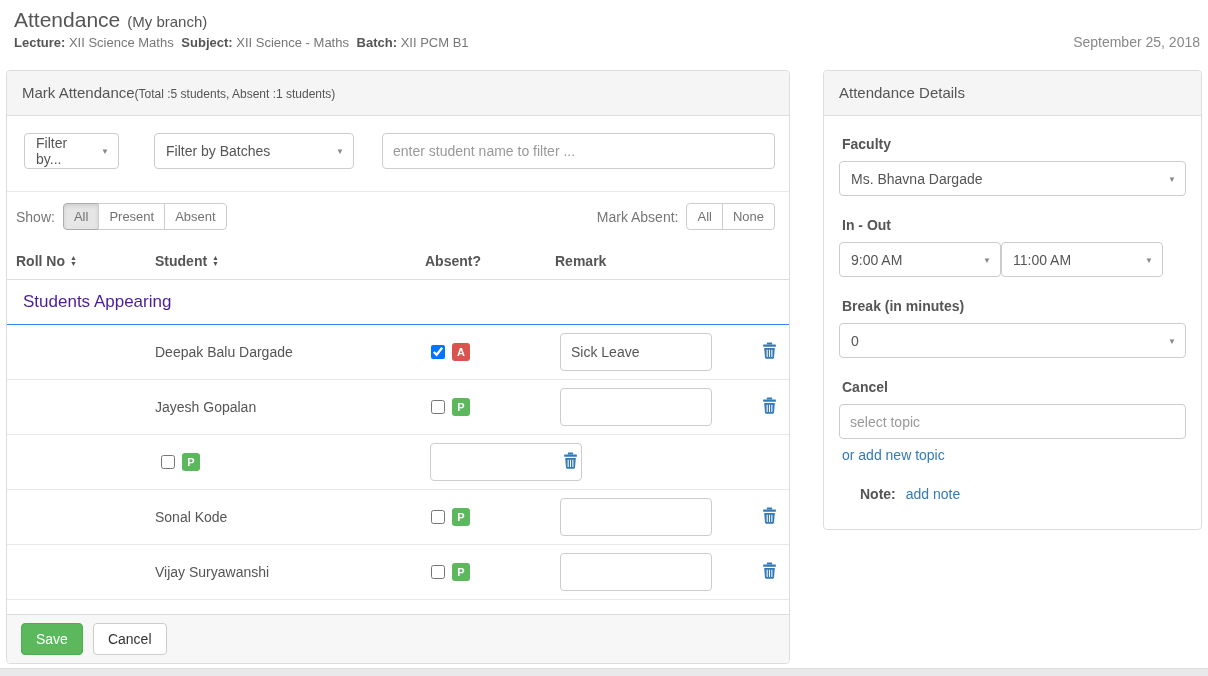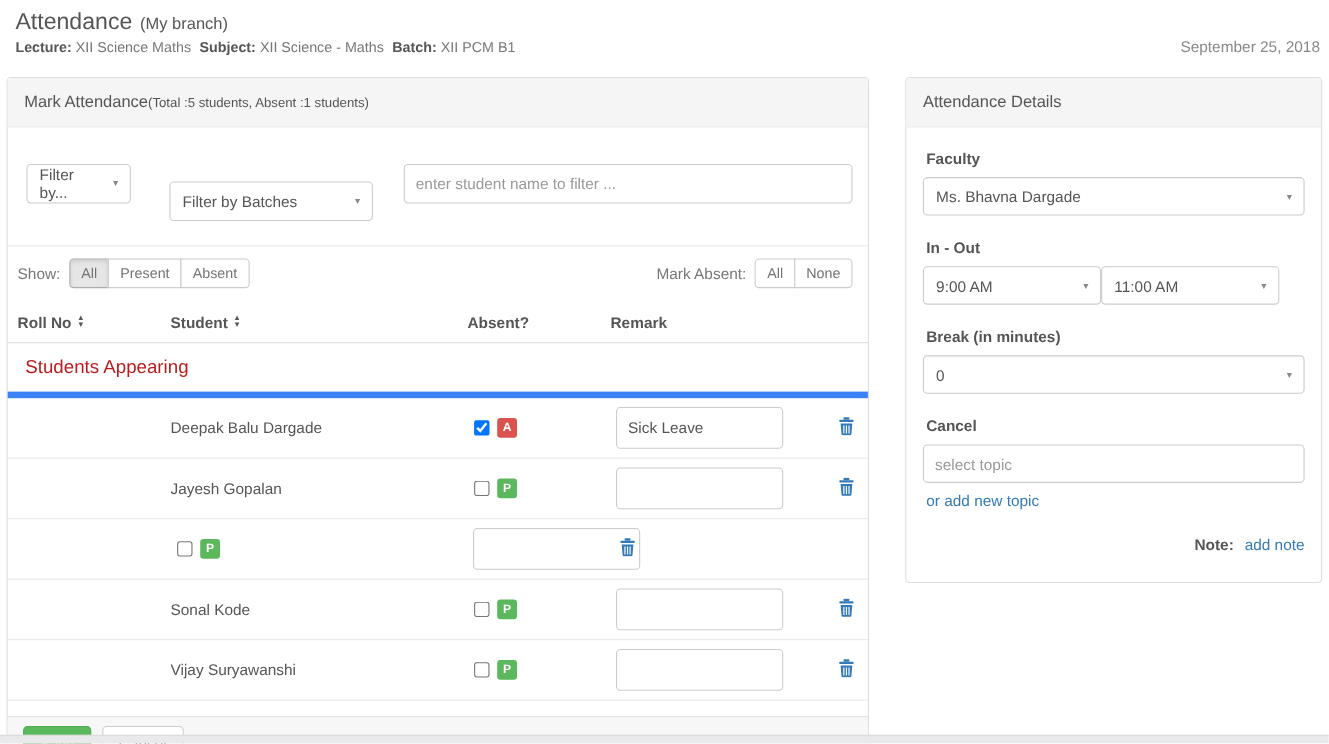--- a/index.html
+++ b/index.html
@@ -44,21 +44,21 @@
   }
   .text-input {
     height:36px; border:1px solid #ccc; border-radius:4px;
     font-size:14px; color:#555; padding:0 10px;
     font-family:"Liberation Sans","DejaVu Sans",sans-serif; outline:none;
   }
   .text-input::placeholder { color:#999; }
 
   .filter-row { display:flex; align-items:center; padding:17px 14px 22px 17px; }
   .sel-filterby { width:95px; }
-  .sel-batches { width:185px; margin-left:35px;margin-top:32px; }
+  .sel-batches { width:200px; margin-left:35px; }
   .search-input { flex:1; margin-left:28px; }
 
   .sep { border-top:1px solid #e9e9e9; }
 
   .show-row { display:flex; align-items:center; padding:11px 14px 12px 9px; }
   .show-row .lbl { font-size:14px; color:#777; margin-right:8px; }
   .show-row .lbl.right { margin-left:auto; }
   .btn-group { display:inline-flex; }
   .btn-group button {
     height:27px; padding:0 10px; background:#fff; border:1px solid #ccc;
@@ -70,21 +70,21 @@
   .btn-group button.active { background:#e6e6e6; border-color:#adadad; box-shadow:inset 0 2px 4px rgba(0,0,0,.1); }
 
   
   .thead, .trow {
     display:grid; grid-template-columns:139px 270px 130px 199px 1fr;
     align-items:center; padding-left:9px;
   }
   .thead { height:38px; border-bottom:1px solid #ddd; font-weight:bold; font-size:14px; color:#555; }
   .th { display:flex; align-items:center; }
   .sort-icon { display:inline-flex; flex-direction:column; margin-left:5px; font-size:7px; line-height:6px; color:#555; }
-  .section-row { padding:12px 0 12px 16px; font-size:17px; color:#b91c1c; border-bottom:6px solid #3b82f6; }
+  .section-row { padding:12px 0 12px 16px; font-size:17px; color:#4c1d95; border-bottom:1px solid #3b82f6; }
   .trow { height:55px; border-bottom:1px solid #e8e8e8; font-size:14px; color:#555; }
   .td.absent { display:flex; align-items:center; gap:7px; padding-left:6px; }
   .td.absent input[type=checkbox] { width:14px; height:14px; cursor:pointer; }
   .badge {
     width:18px; height:18px; border-radius:3px; color:#fff; font-size:11px; font-weight:bold;
     display:inline-flex; align-items:center; justify-content:center;
   }
   .badge-a { background:#d9534f; }
   .badge-p { background:#5cb85c; }
   .remark-input { width:152px; height:38px; margin-left:5px; }
@@ -106,21 +106,21 @@
 
   
   .rp-body { padding:20px 15px 20px 15px; }
   .rp-label { font-weight:bold; font-size:14px; color:#555; margin:0 0 9px 3px; }
   .rp-gap { margin-top:21px; }
   .rp-select { height:35px; }
   .inout-row { display:flex; }
   .inout-row .select { width:162px; }
   .link { color:#337ab7; font-size:14px; cursor:pointer; text-decoration:none; }
   .add-topic { display:inline-block; margin:8px 0 0 3px; }
-  .note-row { margin:22px 0 0 3px; font-size:14px;text-align:right; }
+  .note-row { margin:22px 0 0 21px; font-size:14px; }
   .note-row b { color:#555; margin-right:6px; }
 
   .hscrollbar {
     position:absolute; left:0; bottom:0; width:1208px; height:8px;
     background:#e9e9ec; border-top:1px solid #dcdcdc;
   }
 </style>
 </head>
 <body>
 

